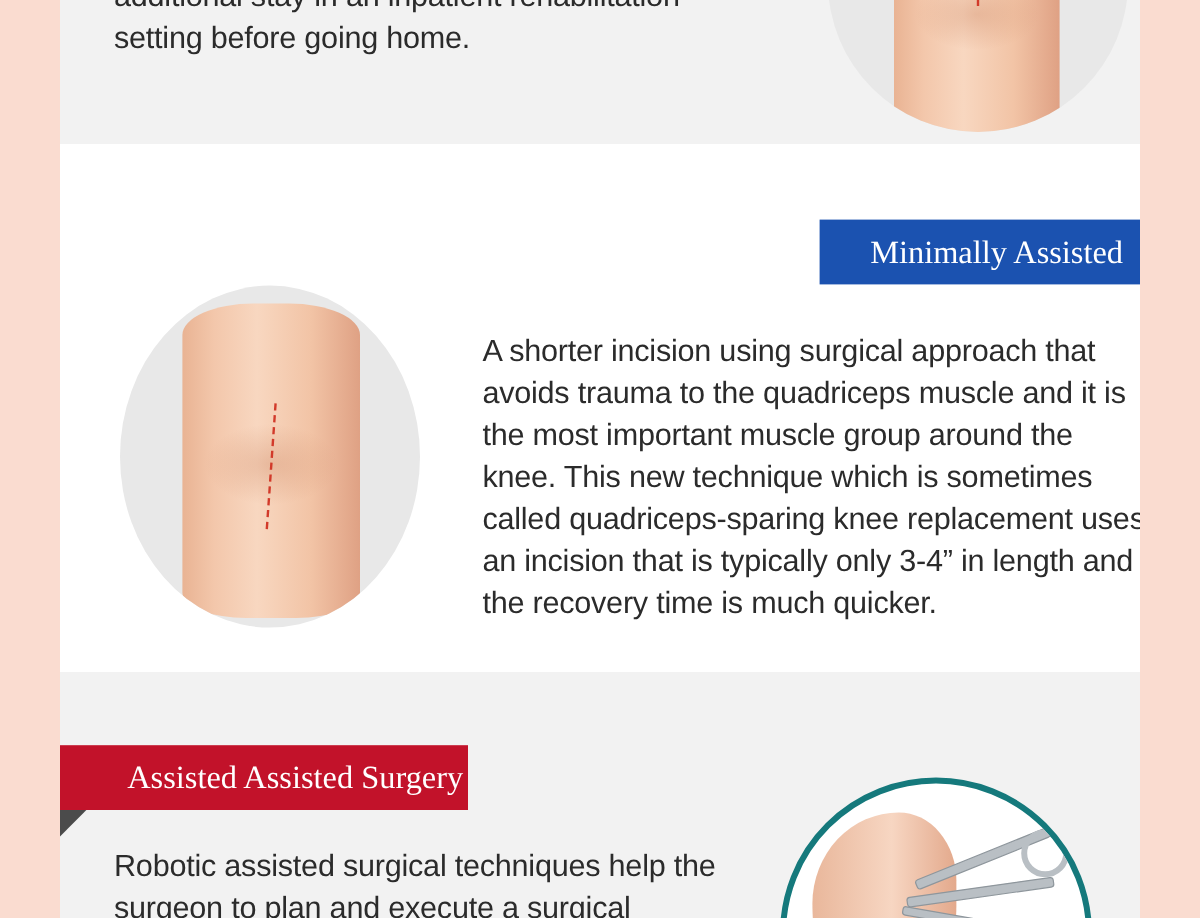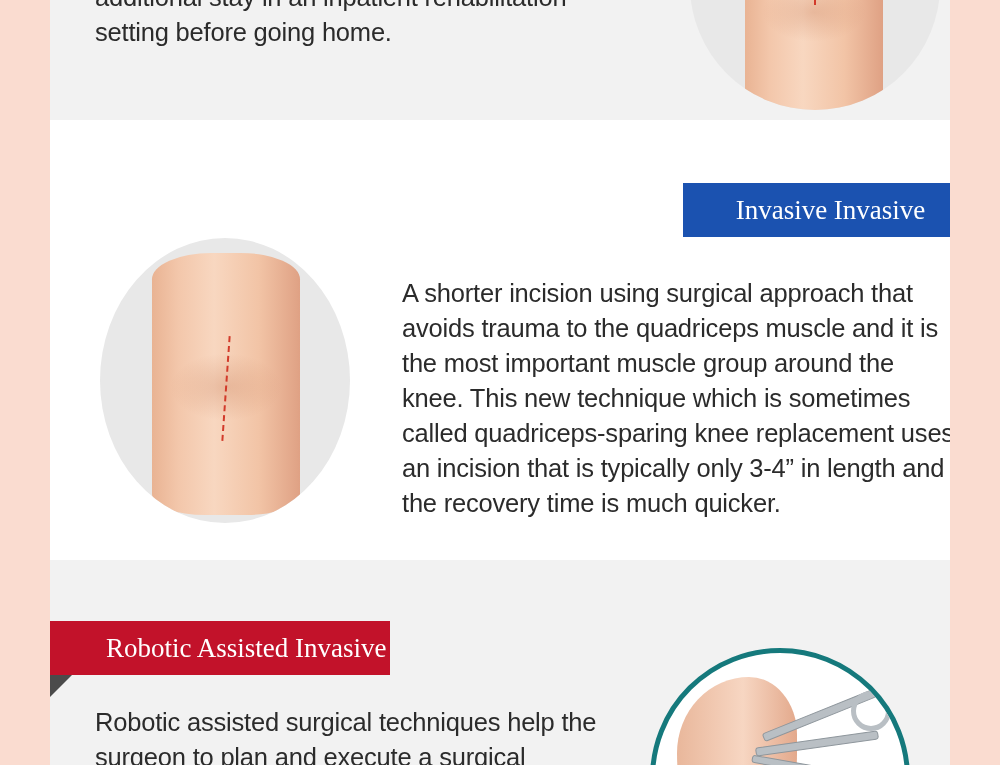--- a/index.html
+++ b/index.html
@@ -254,38 +254,38 @@
       <div class="leg leg-top">
         <div class="knee-shadow"></div>
       </div>
       <div class="incision incision-top"></div>
     </div>
   </div>
 
   <div class="section sec-mid">
 
     <div class="banner banner-blue">
-      <span>Invasive Invasive</span>
+      <span>Minimally Assisted</span>
 
     </div>
 
     <div class="circle-gray knee-mid">
       <div class="leg leg-mid">
         <div class="knee-shadow"></div>
       </div>
       <div class="incision incision-mid"></div>
     </div>
 
     <div class="body-text text-mid">A shorter incision using surgical approach that avoids trauma to the quadriceps muscle and it is the most important muscle group around the knee. This new technique which is sometimes called quadriceps-sparing knee replacement uses an incision that is typically only 3-4” in length and the recovery time is much quicker.</div>
   </div>
 
   <div class="section sec-bot">
 
     <div class="banner banner-red">
-      <span>Robotic Assisted Invasive</span>
+      <span>Assisted Assisted Surgery</span>
       <div class="tail"></div>
     </div>
 
     <div class="body-text text-bot">Robotic assisted surgical techniques help the surgeon to plan and execute a surgical</div>
 
     <div class="circle-teal">
       <div class="bone"></div>
 
       <div class="tool tool-a"></div>
       <div class="tool tool-b"></div>

